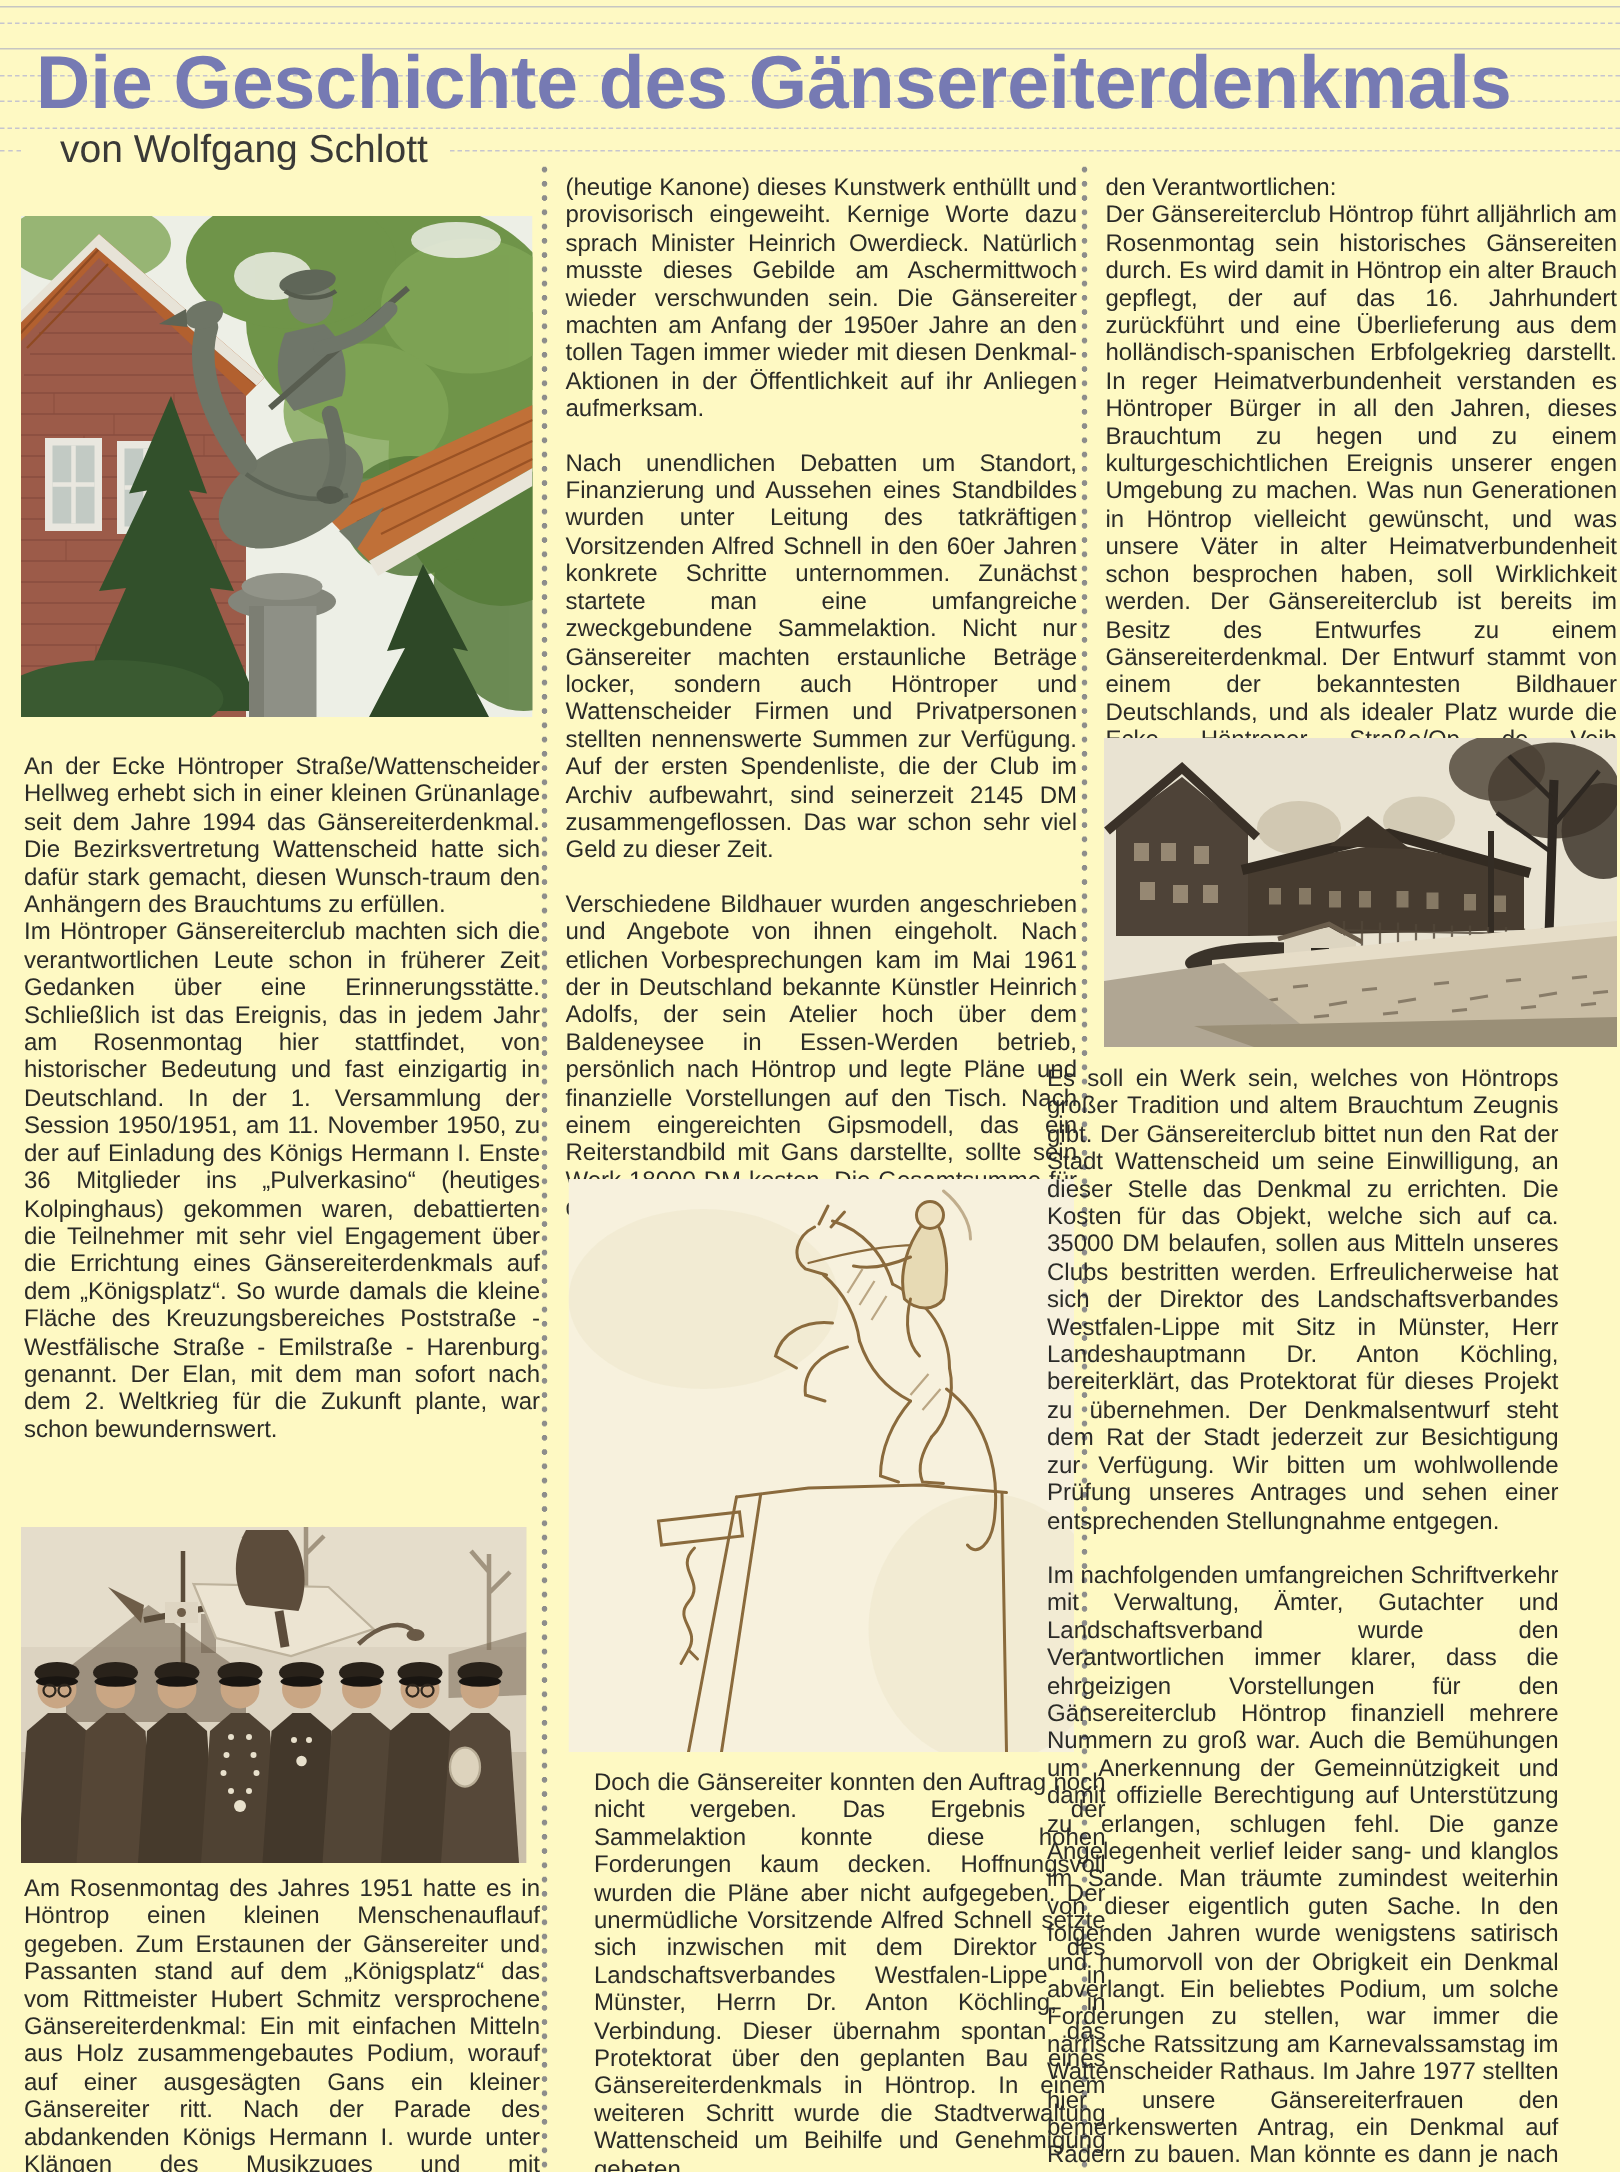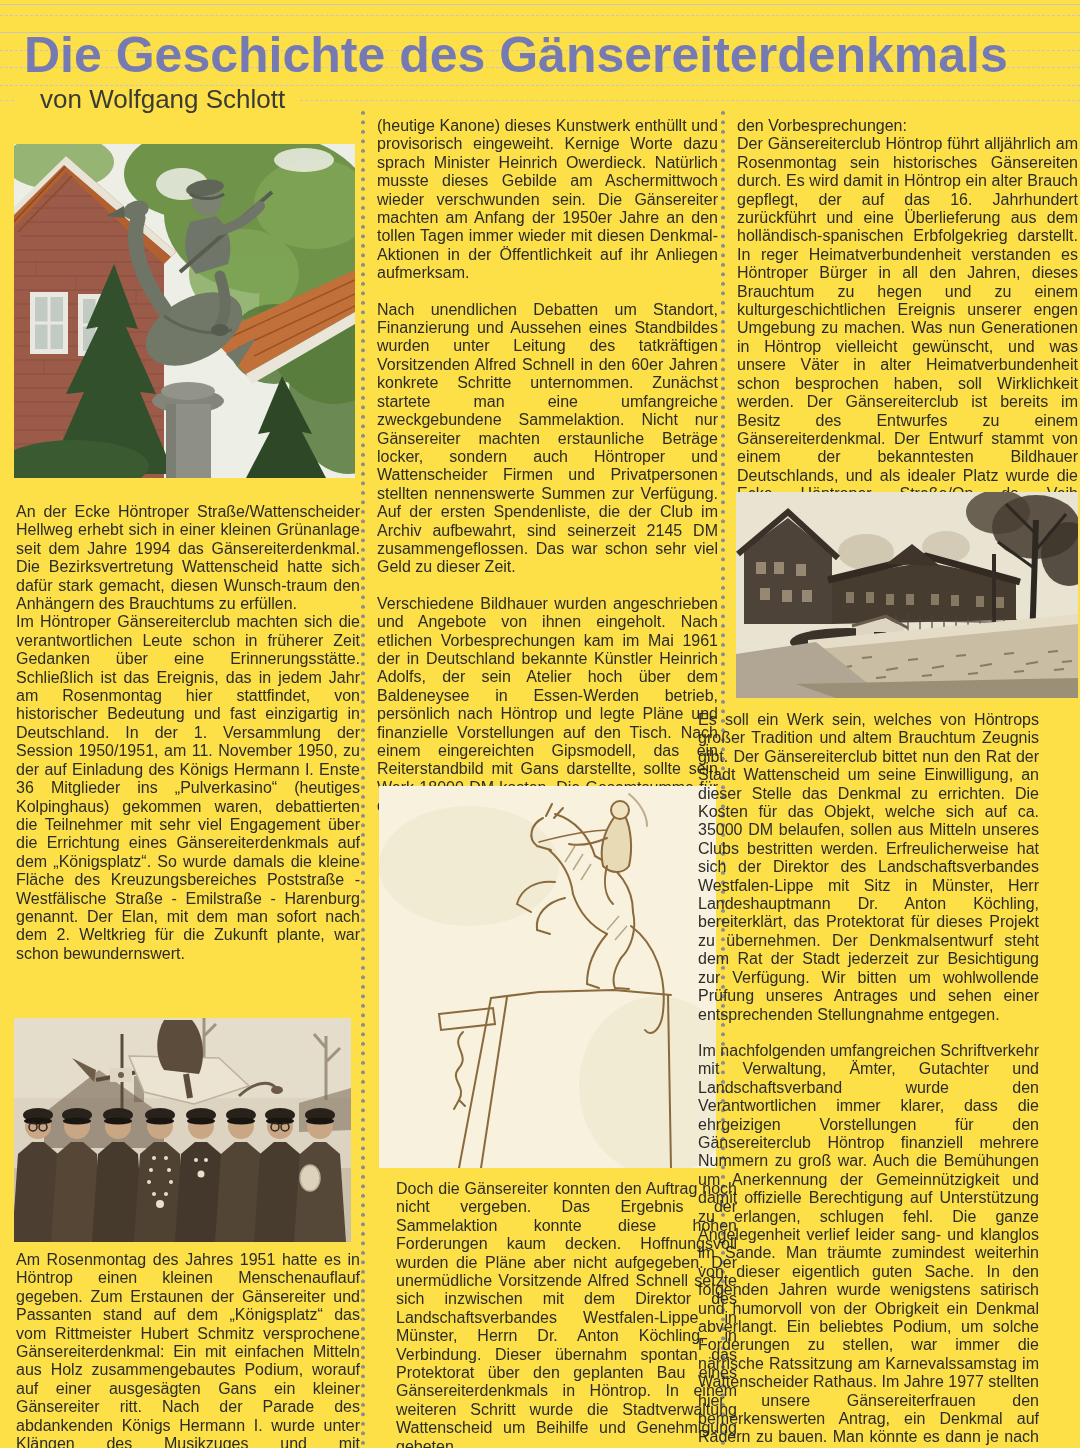--- a/index.html
+++ b/index.html
@@ -1,16 +1,16 @@
 <!DOCTYPE html>
 <html lang="de"><head>
 <meta charset="utf-8">
 <style>
   html,body{margin:0;padding:0;background:#fbfaf4;}
-  #page{position:relative;width:1080px;height:1448px;background:#fde047;overflow:hidden;
+  #page{position:relative;width:1080px;height:1448px;background:#fef9c3;overflow:hidden;
         font-family:"Liberation Sans",sans-serif;color:#2b2b28;}
   .dashline{position:absolute;height:0;border-top:1px dashed #c6c5cf;}
   .solidline{position:absolute;height:0;border-top:1px solid #c6c6c2;}
   .title{position:absolute;left:24px;top:26px;width:1052px;margin:0;
          font-size:50px;font-weight:bold;color:#767ab3;letter-spacing:0;white-space:nowrap;}
   .byline{position:absolute;left:40px;top:84px;font-size:26px;color:#3a3a37;}
   .sep{position:absolute;top:108px;bottom:0;width:6px;
        background-image:radial-gradient(circle at 3px 5px,#8d8d8b 1.7px,transparent 2.1px);
        background-size:6px 9.5px;background-repeat:repeat-y;}
   .textblock{position:absolute;font-size:16px;line-height:18.4px;text-align:justify;}
@@ -270,21 +270,21 @@
       </g>
     </svg>
   </figure>
 
   <div class="textblock" style="left:396px;top:1180px;width:341px;height:268px;overflow:hidden;">
     <p style="margin-bottom:10px;">Doch die Gänsereiter konnten den Auftrag noch nicht vergeben. Das Ergebnis der Sammelaktion konnte diese hohen Forderungen kaum decken. Hoffnungsvoll wurden die Pläne aber nicht aufgegeben. Der unermüdliche Vorsitzende Alfred Schnell setzte sich inzwischen mit dem Direktor des Landschaftsverbandes Westfalen-Lippe in Münster, Herrn Dr. Anton Köchling, in Verbindung. Dieser übernahm spontan das Protektorat über den geplanten Bau eines Gänsereiterdenkmals in Höntrop. In einem weiteren Schritt wurde die Stadtverwaltung Wattenscheid um Beihilfe und Genehmigung gebeten.</p>
 
   </div>
 
   <div class="textblock" style="left:737px;top:117px;width:341px;">
-    <p class="tight">den Vorbesprechungen:</p>
+    <p class="tight">den Verantwortlichen:</p>
     <p>Der Gänsereiterclub Höntrop führt alljährlich am Rosenmontag sein historisches Gänsereiten durch. Es wird damit in Höntrop ein alter Brauch gepflegt, der auf das 16. Jahrhundert zurückführt und eine Überlieferung aus dem holländisch-spanischen Erbfolgekrieg darstellt. In reger Heimatverbundenheit verstanden es Höntroper Bürger in all den Jahren, dieses Brauchtum zu hegen und zu einem kulturgeschichtlichen Ereignis unserer engen Umgebung zu machen. Was nun Generationen in Höntrop vielleicht gewünscht, und was unsere Väter in alter Heimatverbundenheit schon besprochen haben, soll Wirklichkeit werden. Der Gänsereiterclub ist bereits im Besitz des Entwurfes zu einem Gänsereiterdenkmal. Der Entwurf stammt von einem der bekanntesten Bildhauer Deutschlands, und als idealer Platz wurde die Ecke Höntroper Straße/Op de Veih (Treppenaufgang) vorgesehen.</p>
   </div>
 
   <figure style="left:736px;top:492px;">
     <svg width="342" height="206" viewBox="0 0 342 206">
       <rect width="342" height="206" fill="#e9e3d2"></rect>
       <ellipse cx="130" cy="60" rx="28" ry="18" fill="#b9ad92" opacity="0.5"></ellipse>
       <ellipse cx="210" cy="55" rx="24" ry="16" fill="#b9ad92" opacity="0.45"></ellipse>
 
       <polygon points="8,58 52,26 96,62 96,132 8,132" fill="#4e4338"></polygon>

